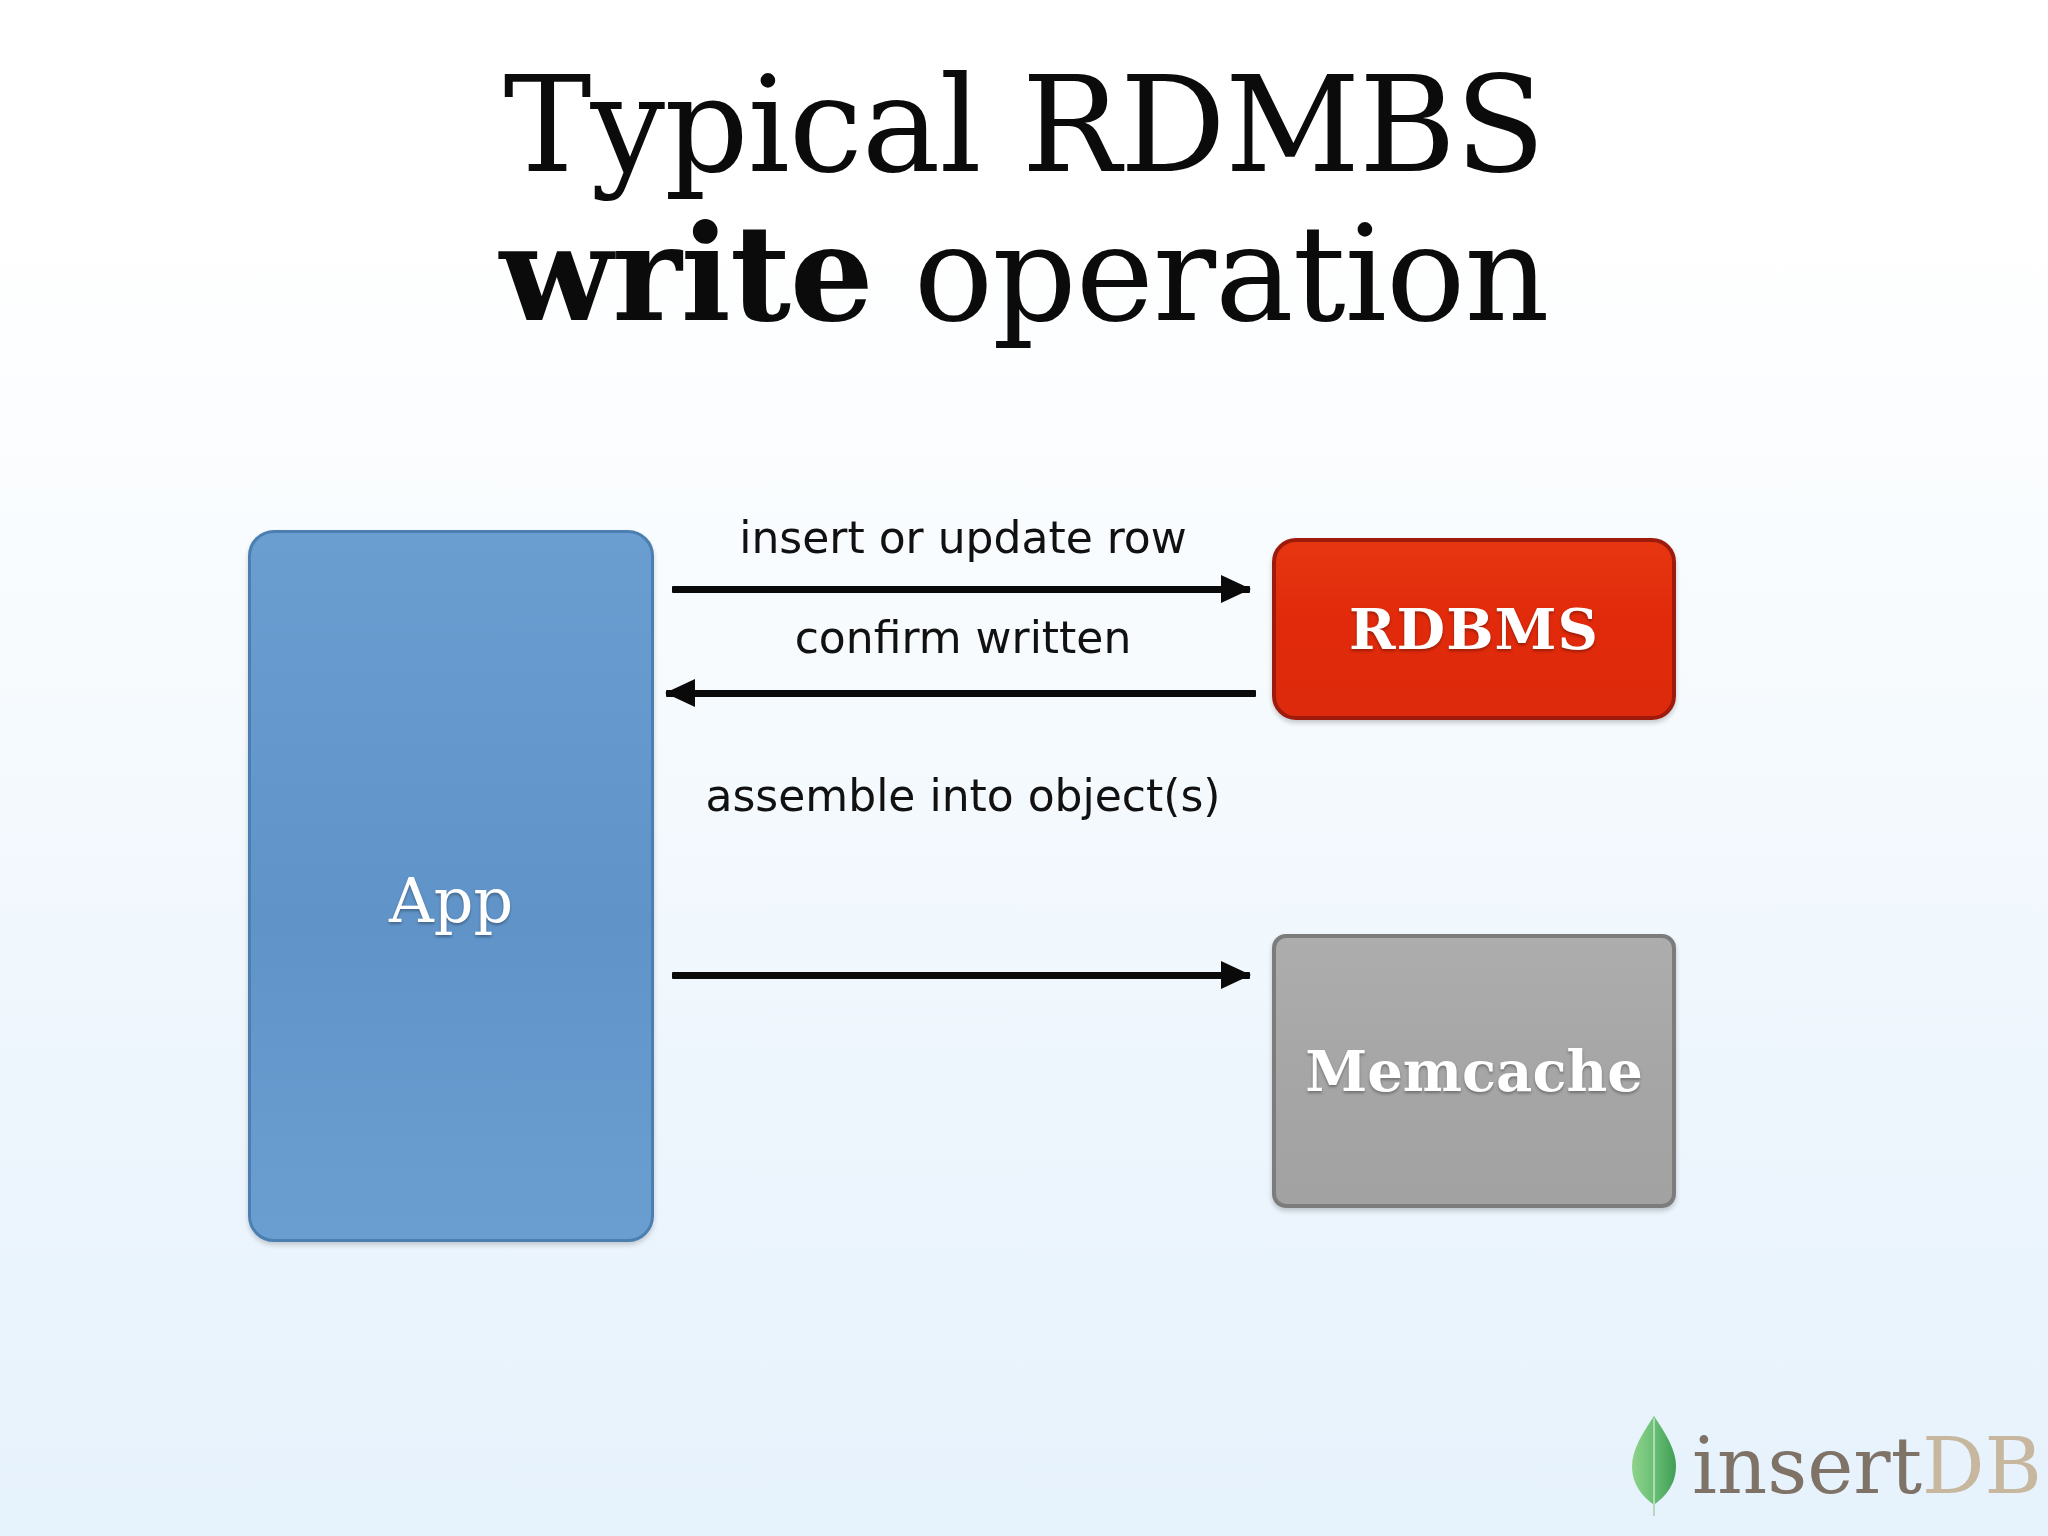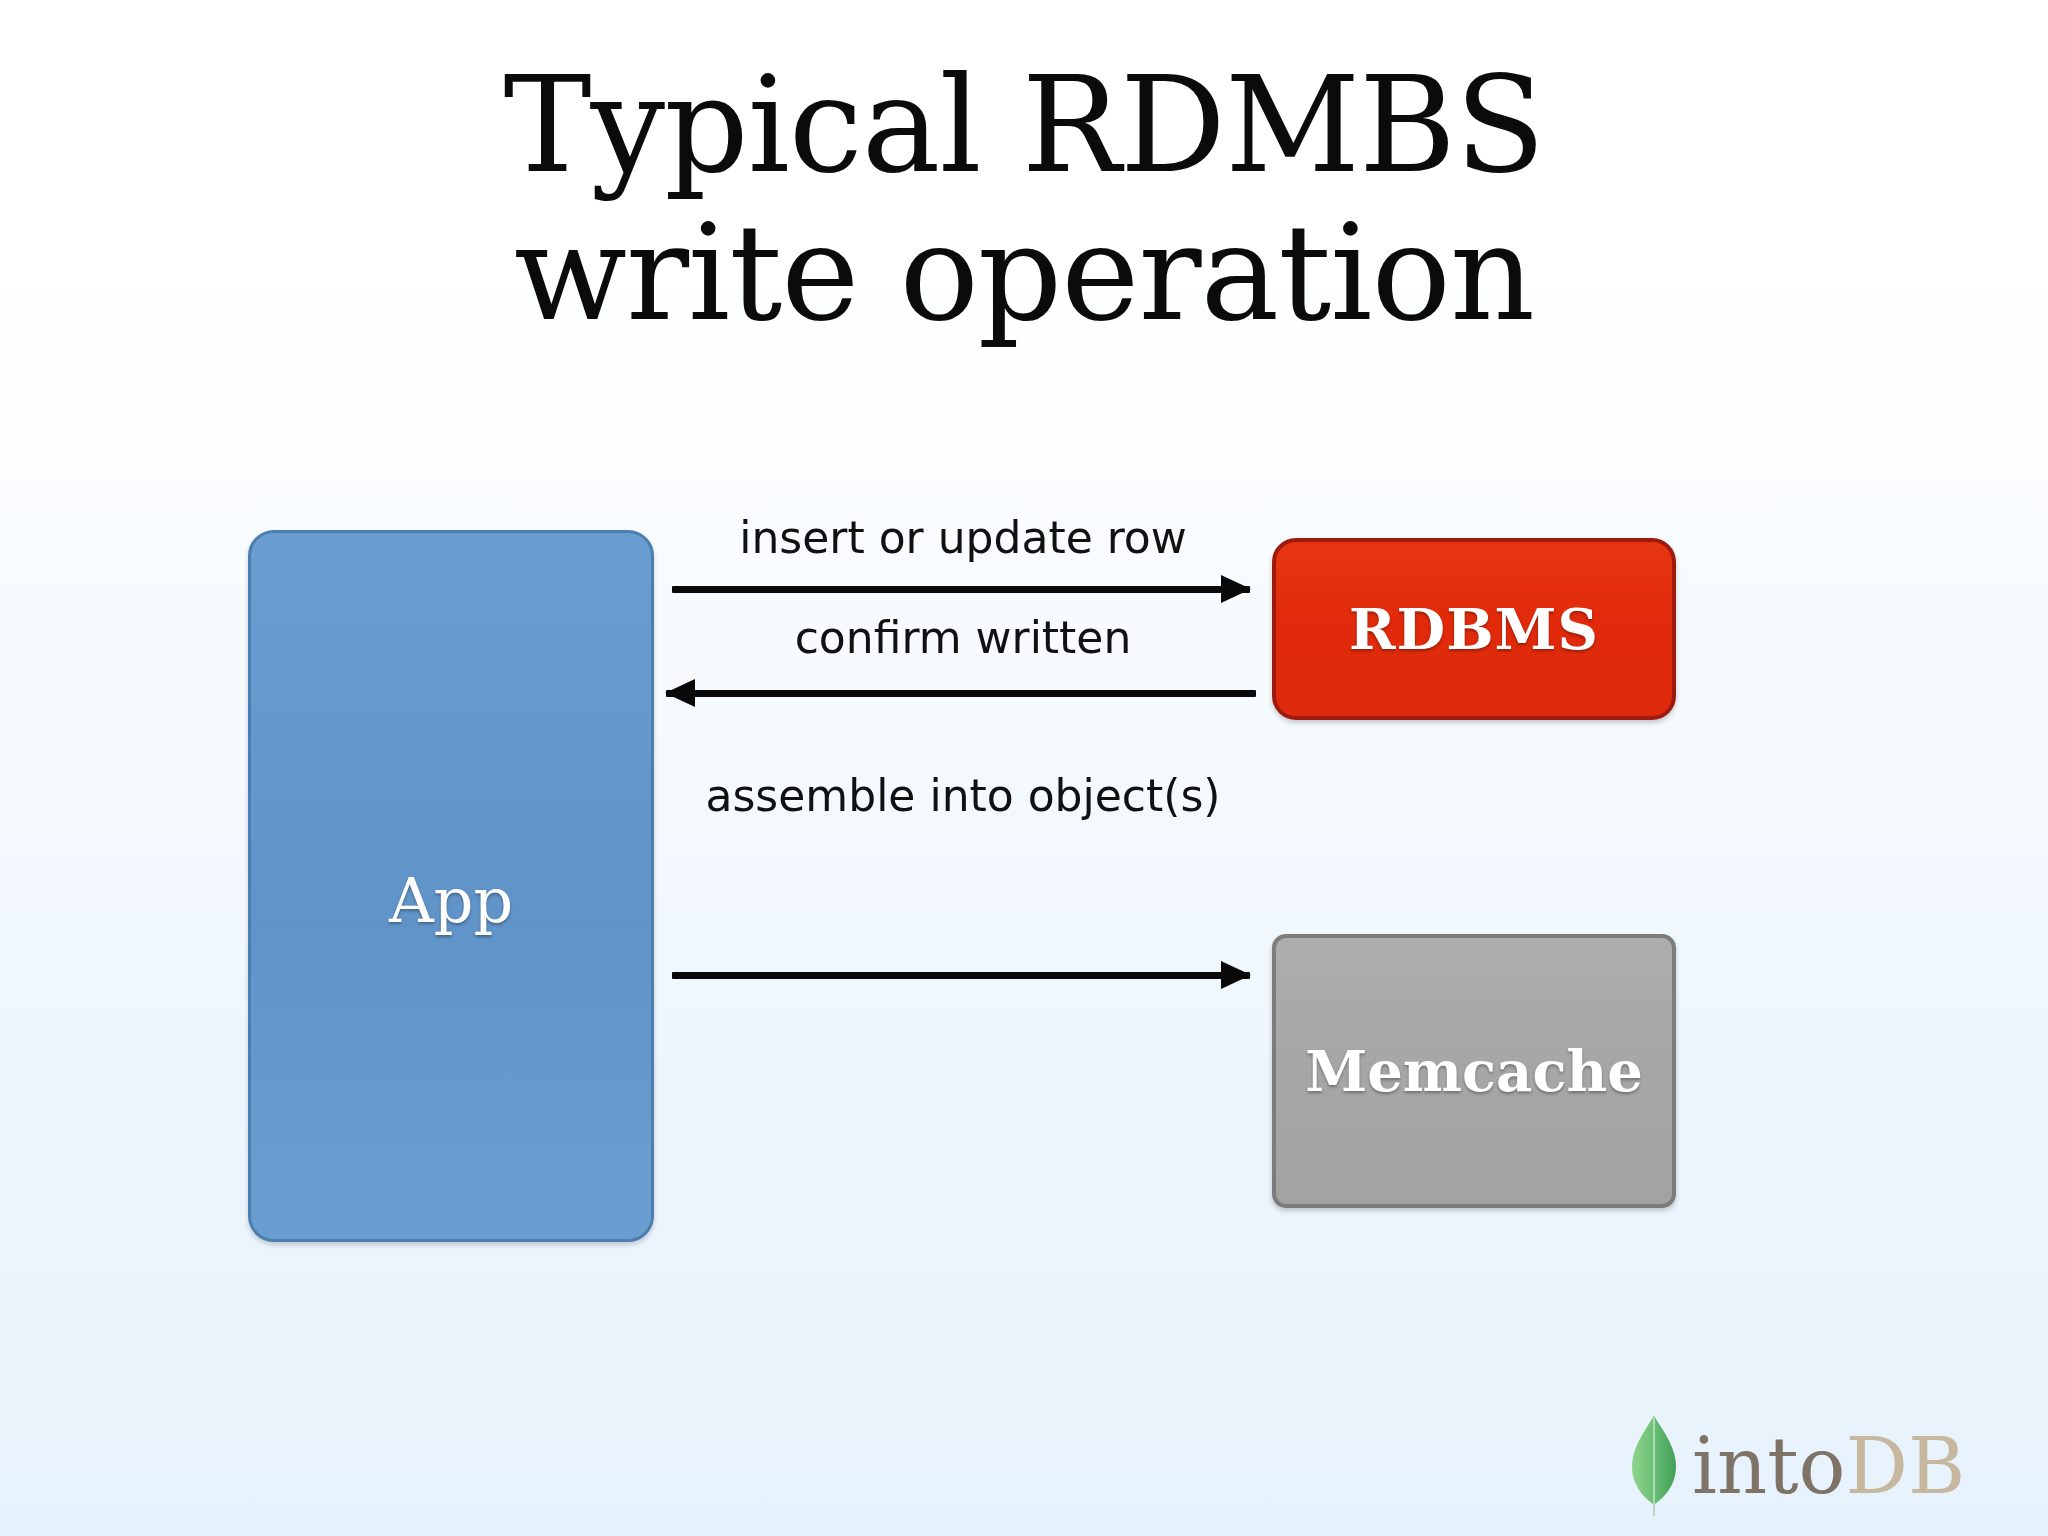--- a/index.html
+++ b/index.html
@@ -34,21 +34,21 @@
     line-height: 1.12;
   }
   .title-line {
     display: block;
     font-size: 132px;
     letter-spacing: -1px;
     white-space: nowrap;
   }
   .title-line-1 { font-weight: 400; }
   .title-line-2 { font-weight: 400; }
-  .title-strong { font-weight: 400; }
+  .title-strong { font-weight: 700; }
 
   
   .node {
     position: absolute;
     box-sizing: border-box;
     display: flex;
     align-items: center;
     justify-content: center;
     border-radius: 26px;
   }
@@ -221,16 +221,16 @@
             <stop offset="0%" stop-color="#8fd38c"></stop>
             <stop offset="48%" stop-color="#6cc076"></stop>
             <stop offset="100%" stop-color="#3f9e55"></stop>
           </linearGradient>
         </defs>
         <path d="M28 2 C40 20 50 36 50 52 C50 70 40 82 29 90 L29 100 L27 100 L27 90 C16 82 6 70 6 52 C6 36 16 20 28 2 Z" fill="url(#leafGrad)"></path>
         <path d="M28 4 L28 96" stroke="#ffffff" stroke-opacity="0.45" stroke-width="2" fill="none"></path>
         <path d="M27 88 L27 102 L29 102 L29 88 Z" fill="#b8d7c0"></path>
       </svg>
     </span>
-    <span class="wordmark"><span class="wm-mongo">into</span><span class="wm-db">DB</span></span>
+    <span class="wordmark"><span class="wm-mongo">insert</span><span class="wm-db">DB</span></span>
   </div>
 
 </div>
 
 </body></html>

